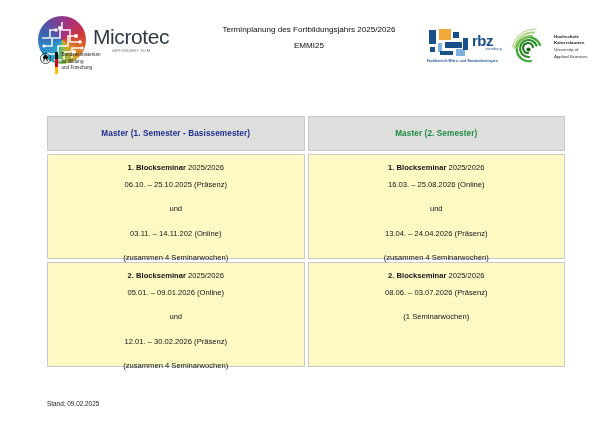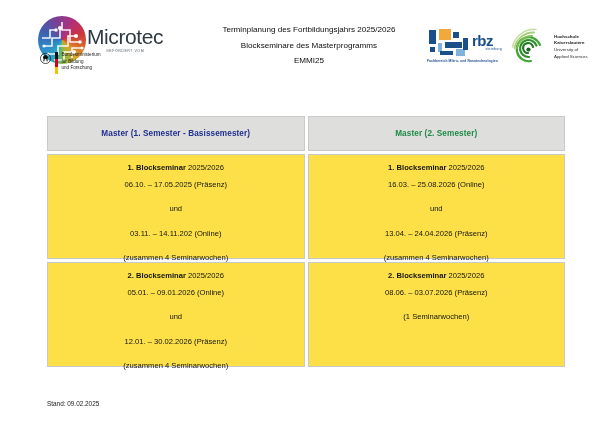--- a/index.html
+++ b/index.html
@@ -28,21 +28,21 @@
   
   .microtec-block {
     position: absolute;
     left: 38px;
     top: 16px;
     width: 170px;
   }
   .microtec-row {
     display: flex;
     align-items: center;
-    gap: 1px;
+    gap: 7px;
   }
   .microtec-mark {
     width: 48px;
     height: 48px;
     border-radius: 50%;
     flex: 0 0 auto;
     position: relative;
     overflow: hidden;
     background: conic-gradient(from 205deg,
       #2aa8c4 0deg, #2e86c8 45deg, #3f5fae 90deg,
@@ -188,21 +188,21 @@
     top: 116px;
     width: 518px;
     display: grid;
     grid-template-columns: 1fr 1fr;
     column-gap: 3px;
     row-gap: 3px;
   }
   .cell {
     border: 1px solid #c9c9c9;
     box-sizing: border-box;
-    background: #fde047;
+    background: #fef9c3;
   }
   .cell.head {
     background: #dededd;
     height: 35px;
     display: flex;
     align-items: center;
     justify-content: center;
   }
   .head-label {
     font-size: 8.2px;
@@ -282,21 +282,20 @@
     <div class="bmbf-flag"></div>
     <div class="bmbf-text">
       <div>Bundesministerium</div>
       <div>für Bildung</div>
       <div>und Forschung</div>
     </div>
   </div>
 
   <div class="title-block">
     <div class="title-line">Terminplanung des Fortbildungsjahrs 2025/2026</div>
-    <div class="title-line">Blockseminare des Masterprogramms</div>
     <div class="title-line">EMMI25</div>
   </div>
 
   <div class="rbz">
     <div class="rbz-graphic">
       <svg width="76" height="30" viewBox="0 0 76 30">
         <rect x="2" y="2" width="7" height="14" fill="#1b4f8a"></rect>
         <rect x="12" y="1" width="12" height="11" fill="#f2a93b"></rect>
         <rect x="26" y="4" width="6" height="6" fill="#1b4f8a"></rect>
         <rect x="3" y="19" width="5" height="5" fill="#1b4f8a"></rect>
@@ -337,21 +336,21 @@
 
   <div class="cell head">
     <span class="head-label blue">Master (1. Semester - Basissemester)</span>
   </div>
   <div class="cell head">
     <span class="head-label green">Master (2. Semester)</span>
   </div>
 
   <div class="cell body">
     <p class="ln t1"><span class="bold">1. Blockseminar</span><span> 2025/2026</span></p>
-    <p class="ln t2">06.10. – 17.05.2025 (Präsenz)</p>
+    <p class="ln t2">06.10. – 25.10.2025 (Präsenz)</p>
     <p class="ln t3">und</p>
     <p class="ln t4">03.11. – 14.11.202 (Online)</p>
     <p class="ln">(zusammen 4 Seminarwochen)</p>
   </div>
 
   <div class="cell body">
     <p class="ln t1"><span class="bold">1. Blockseminar</span><span> 2025/2026</span></p>
     <p class="ln t2">16.03. – 25.08.2026 (Online)</p>
     <p class="ln t3">und</p>
     <p class="ln t4">13.04. – 24.04.2026 (Präsenz)</p>

